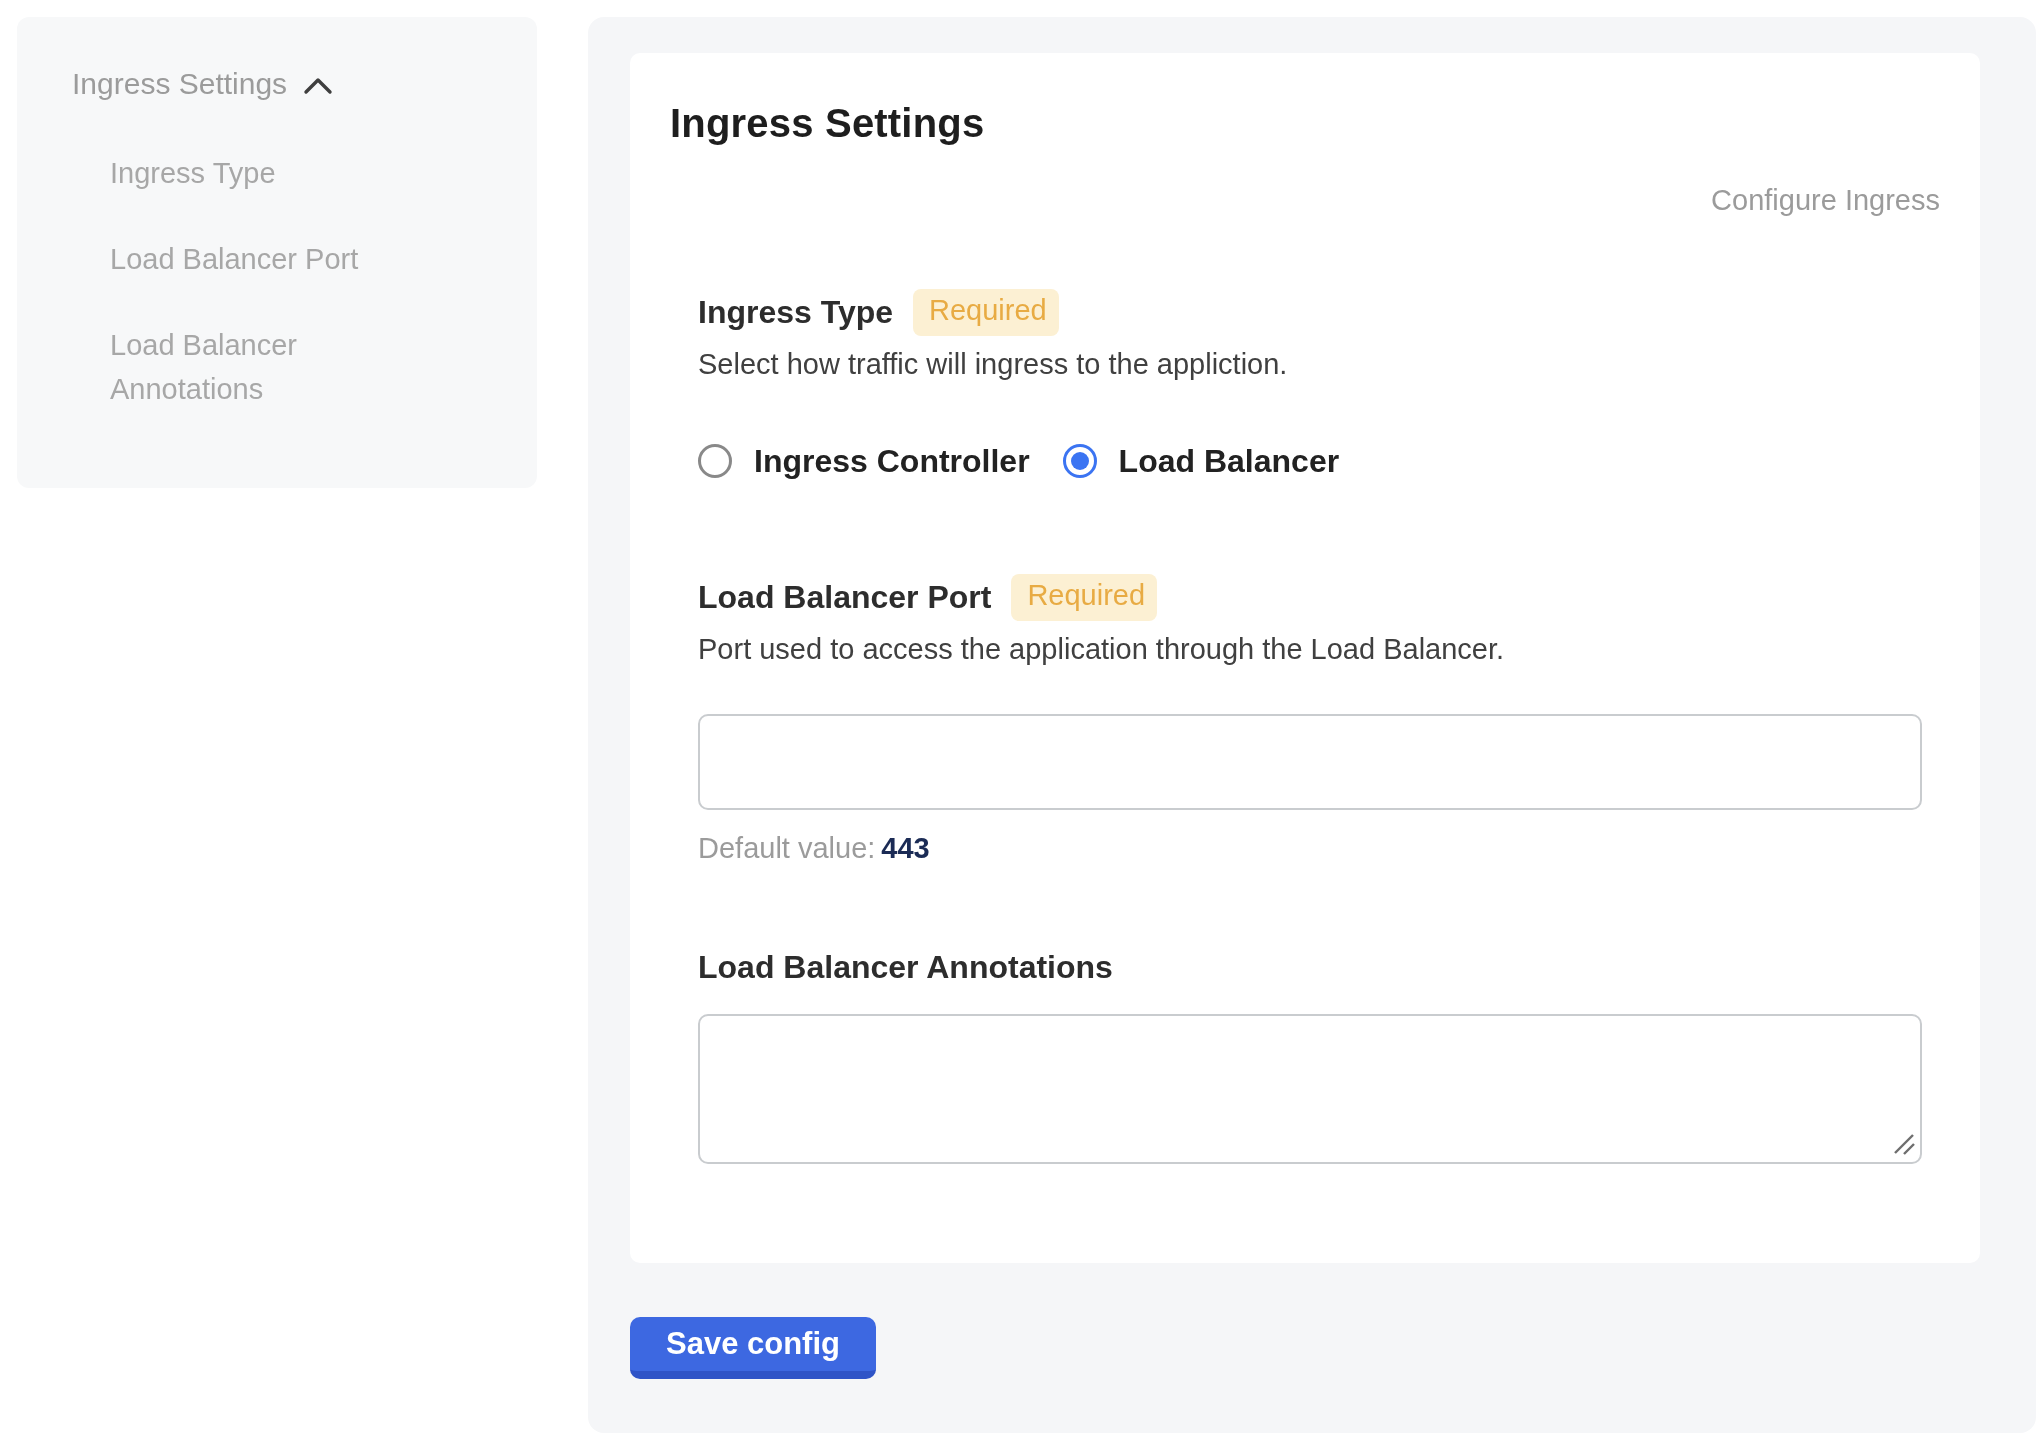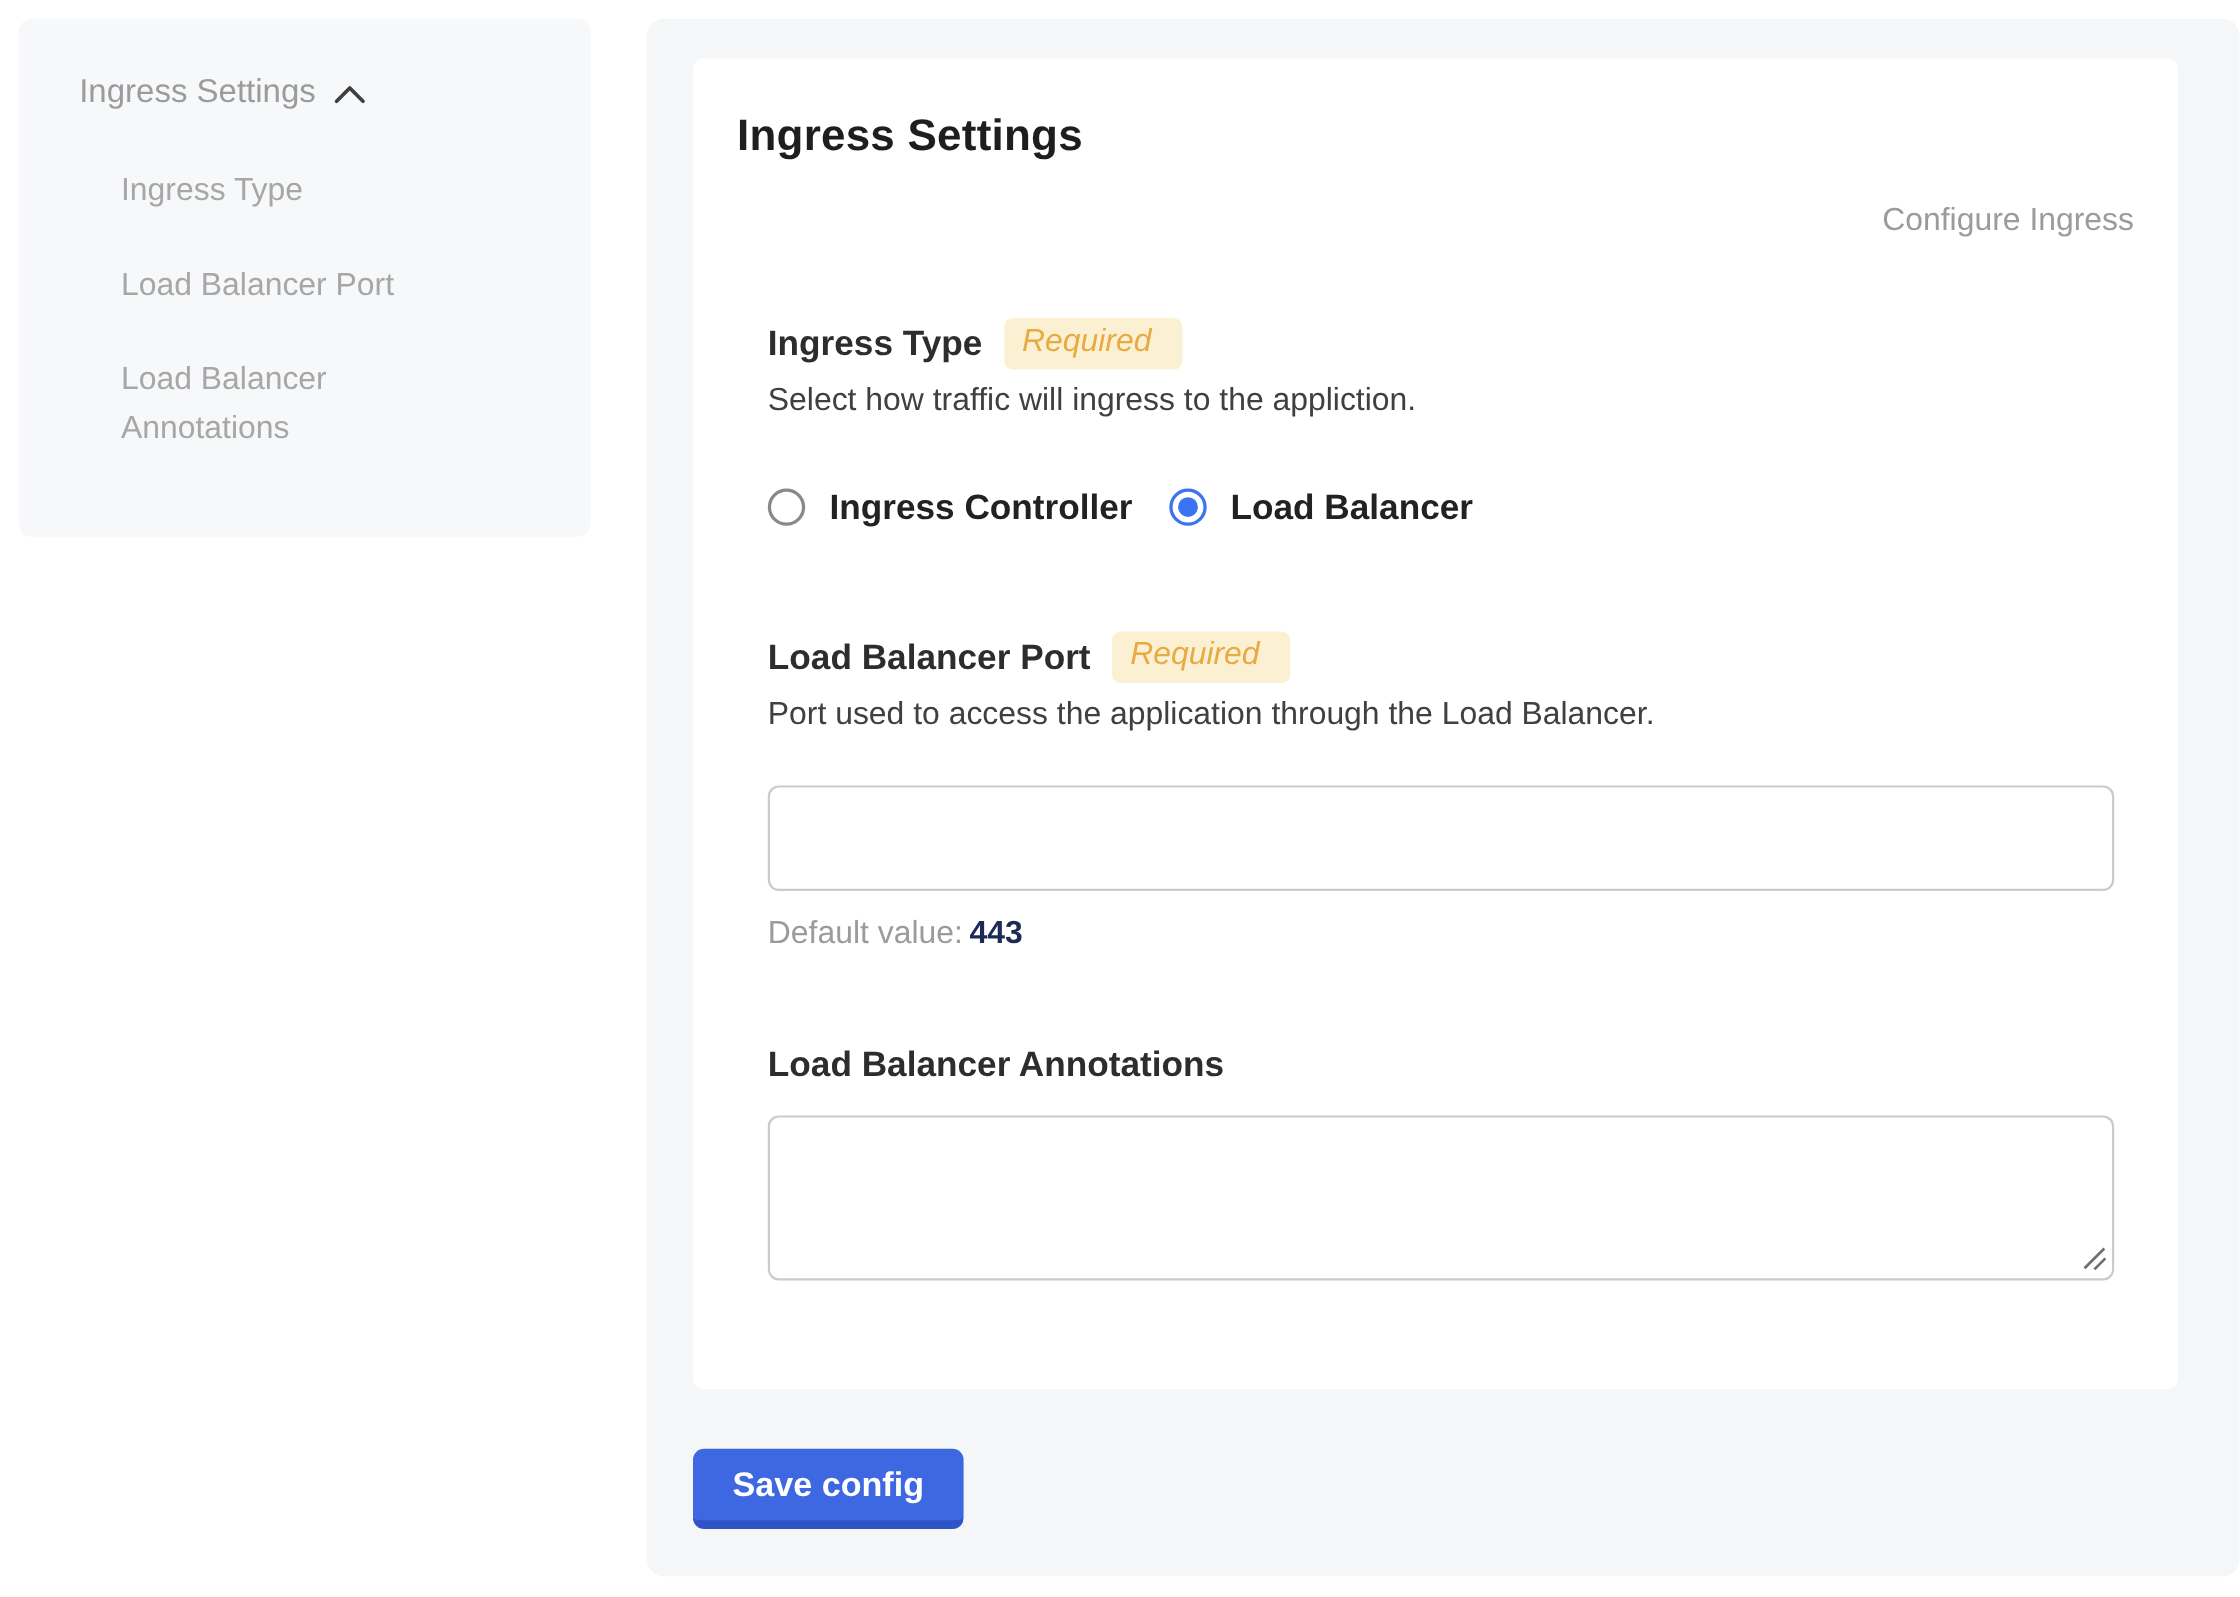--- a/index.html
+++ b/index.html
@@ -50,21 +50,21 @@
 
   .section { margin-left:28px; }
   .section.ingress-type { margin-top:72px; }
   .section.lb-port { margin-top:94px; }
   .section.annotations { margin-top:84px; }
 
   .field-label-row { display:flex; align-items:center; gap:20px; }
   .field-label { font-size:32px; font-weight:600; color:#2d2d2d; }
   .required-badge {
     font-size:29px; color:#e8ab43; background:#fcf0d3;
-    padding:6px 28px 9px 16px; border-radius:8px; line-height:1.1;font-style:italic;
+    padding:6px 12px 9px 16px; border-radius:8px; line-height:1.1;
   }
   .field-desc { margin-top:12px; font-size:29px; color:#404040; }
 
   
   .radio-row { display:flex; align-items:center; gap:33px; margin-top:62px; }
   .radio-item { display:flex; align-items:center; gap:22px; cursor:pointer; }
   .radio-circle {
     width:34px; height:34px; border-radius:50%;
     border:3px solid #898989; background:#fff; position:relative; flex:none;
   }
@@ -90,21 +90,21 @@
     border:2px solid #c9cccf; border-radius:10px; background:#fff;
     resize:none; outline:none;
     font-size:30px; padding:18px 22px; color:#333;
     font-family:"Liberation Sans", sans-serif;
   }
   .resize-handle { position:absolute; right:7px; bottom:9px; cursor:nwse-resize; line-height:0; }
 
   
   .save-button {
     display:block; margin-top:54px;
-    min-width:238px; height:73px; padding:0 36px;
+    min-width:238px; height:62px; padding:0 36px;
     background:#3d68e1; border:none; border-bottom:8px solid #2f54c7;
     border-radius:10px;
     color:#ffffff; font-size:31px; font-weight:bold;
     font-family:"Liberation Sans", sans-serif;
     cursor:pointer;
   }
 </style>
 </head>
 <body>
 

